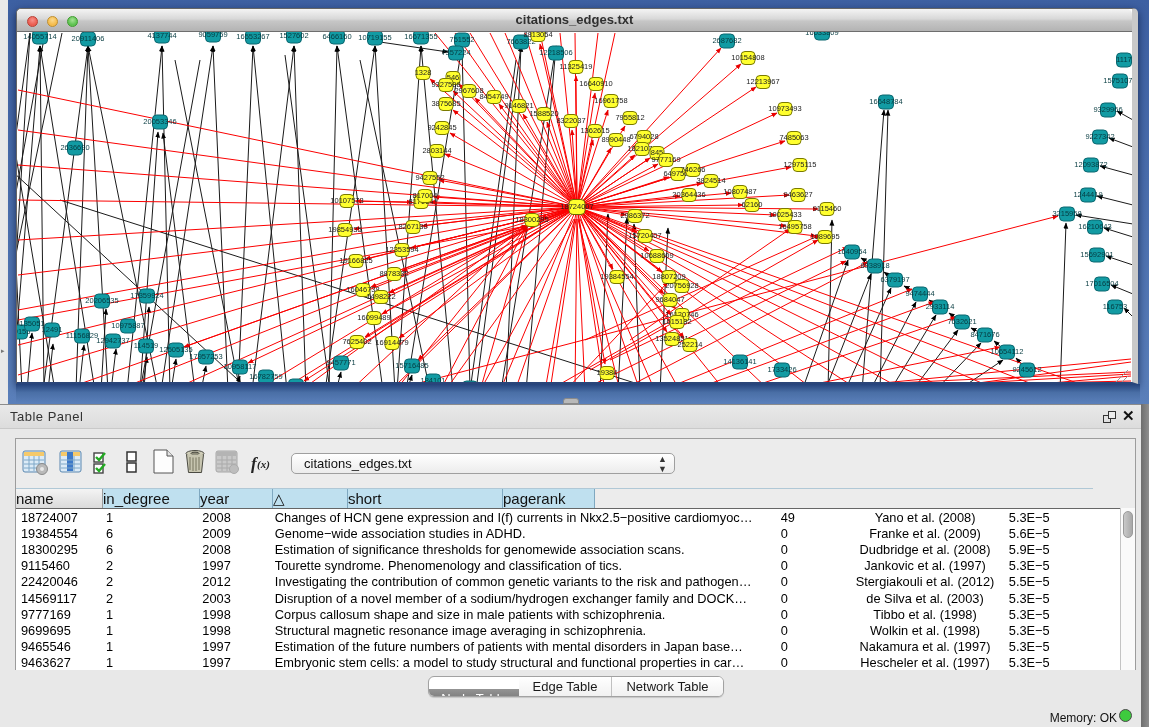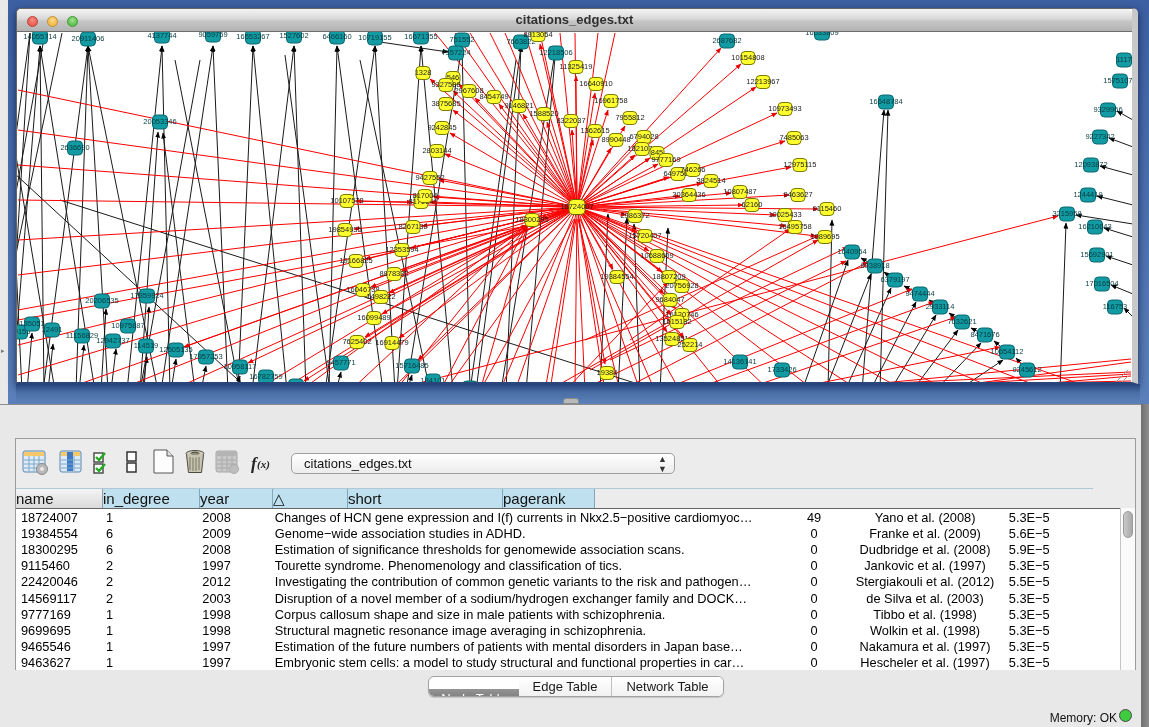--- a/index.html
+++ b/index.html
@@ -40,21 +40,21 @@
 .thead { position:absolute; left:0px; top:49px; width:1077px; height:20px; display:flex;
   border-top:1px solid #b0c8d6; }
 .thead .h { background:#bfe0ef; border-right:1px solid #7fa8c0; font-size:15px; color:#111;
   line-height:19px; height:20px; }
 .thead .hg { background:linear-gradient(#f4f4f4,#d9d9d9); border-right:1px solid #9c9c9c; }
 .tbl { position:absolute; left:0px; top:69px; width:1106px; height:162px; background:#fff;
   border-top:1px solid #666; }
 table { border-collapse:collapse; table-layout:fixed; width:1077px; }
 td { font-size:12.8px; color:#000; height:16.2px; padding:0 0 0 5px; white-space:nowrap; overflow:hidden; }
 td.c0 { width:82px; } td.c1 { width:92px; } td.c2 { width:68px; padding-left:6px;margin-left:24px; }
-td.c3 { width:490px; padding-left:8px;margin-top:44px; } td.c4 { width:70px; padding-left:6px;text-align:center; }
+td.c3 { width:490px; padding-left:8px;margin-top:44px; } td.c4 { width:70px; padding-left:6px; }
 td.c5 { width:150px; text-align:center; padding:0; } td.c6 { width:87px; padding-left:6px; }
 .vsb { position:absolute; right:0px; top:69px; width:15px; height:162px; background:#fafafa;
   border-left:1px solid #c4c4c4; }
 .vsb .th { position:absolute; left:2px; top:3px; width:10px; height:27px; background:linear-gradient(90deg,#c9c9c9,#a8a8a8); border:1px solid #9a9a9a; border-radius:5px; }
 .tabs { position:absolute; left:428px; top:271px; height:21px; display:flex;
   border:1px solid #a2a2a2; border-radius:6px; overflow:hidden; background:#fff;
   box-shadow:0 1px 1px rgba(0,0,0,.15); }
 .tabs .t { font-size:13px; line-height:19px; text-align:center; color:#1a1a1a;
   background:linear-gradient(#fff,#f1f1f1); }
 .tabs .sel { background:linear-gradient(#949494,#838383); color:#fff;margin-top:12px; }
@@ -579,20 +579,28 @@
           <line x1="1093" y1="356" x2="1111" y2="338"></line>
           <line x1="1099" y1="356" x2="1111" y2="344"></line>
           <line x1="1105" y1="356" x2="1111" y2="350"></line>
         </g>
       </svg>
   </div>
   <div style="position:absolute;left:16px;top:384px;width:1124px;height:19px;
     background:linear-gradient(#24427b,#4a6fa6 45%,#5a7fba 100%);"></div>
   <div class="dimple" style="position:absolute;left:563px;top:398px;width:16px;height:6px;background:#b9b9b9;border:1px solid #8a8a8a;border-radius:3px 3px 0 0;"></div>
   <div class="panel">
+    <div class="phead">
+      <div class="pt">Table Panel</div>
+      <div class="icoFloat">
+          <div class="a"></div>
+          <div class="b"></div>
+        </div>
+      <div class="icoX">✕</div>
+    </div>
     <div class="inner">
       <svg width="270" height="46" style="position:absolute;left:4px;top:2px" xmlns="http://www.w3.org/2000/svg">
 
         <g transform="translate(3,10)">
           <rect x="0" y="0" width="22" height="21" rx="2" fill="#dcebf7" stroke="#5a87b0"></rect>
           <rect x="1" y="1" width="20" height="4" fill="#f5c96a"></rect>
           <path d="M1 9h20M1 13h20M1 17h20M6 5v15M11 5v15M16 5v15" stroke="#7fa8c8" stroke-width="1" fill="none"></path>
           <circle cx="19" cy="18" r="5.5" fill="#b9b9b9" stroke="#8a8a8a"></circle>
           <circle cx="19" cy="18" r="2" fill="#e8e8e8"></circle>
         </g>

